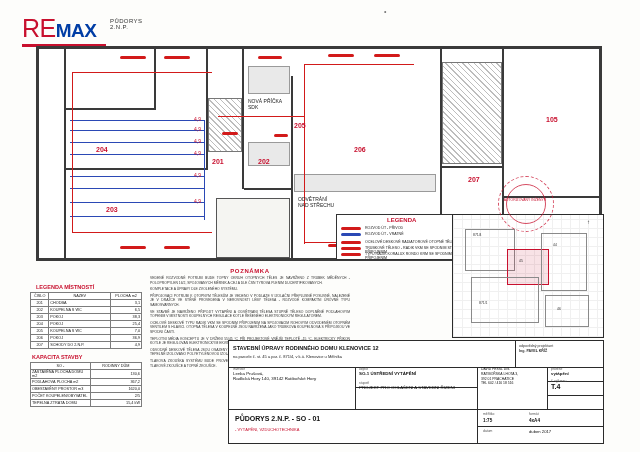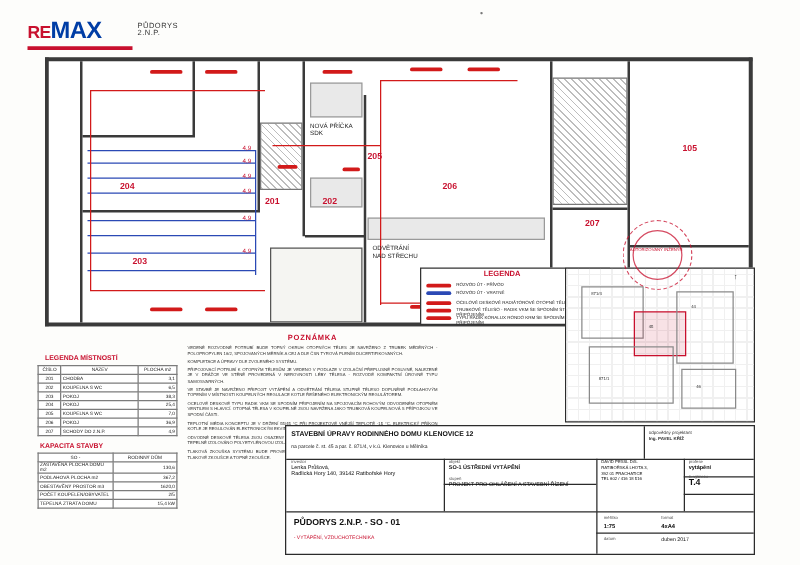--- a/index.html
+++ b/index.html
@@ -1,19 +1,19 @@
 <!DOCTYPE html>
 <html><head>
 <meta charset="utf-8">
 <style>
   html,body{margin:0;padding:0;background:#d8d8d8;}
   body{font-family:"Liberation Sans",sans-serif;}
   #sheet{position:relative;width:640px;height:452px;background:#fdfdfb;overflow:hidden;}
   .brand{position:absolute;left:22px;top:14px;font-family:"Liberation Sans",sans-serif;}
-  .brand .re{font-size:14px;font-weight:bold;color:#c8102e;letter-spacing:-.5px;}
+  .brand .re{font-size:25px;font-weight:normal;color:#c8102e;letter-spacing:-.5px;}
   .brand .max{font-size:19px;font-weight:bold;color:#003da5;letter-spacing:-.5px;}
   .brand .bar{width:84px;height:3px;background:#c8102e;margin-top:1px;}
   .brand .sub{position:absolute;left:88px;top:4px;font-size:6px;color:#333;letter-spacing:.4px;}
   .topmark{position:absolute;left:384px;top:8px;font-size:7px;color:#777;}
   
   .plan{position:absolute;left:36px;top:46px;width:566px;height:215px;}
   .planbg{position:absolute;inset:0;background:#ffffff;border:1px solid #2b2b2b;}
   .wall{position:absolute;background:#3a3a3a;}
   .hatch{position:absolute;background:
      repeating-linear-gradient(45deg,#bdbdbd 0 1px,transparent 1px 4px);}

